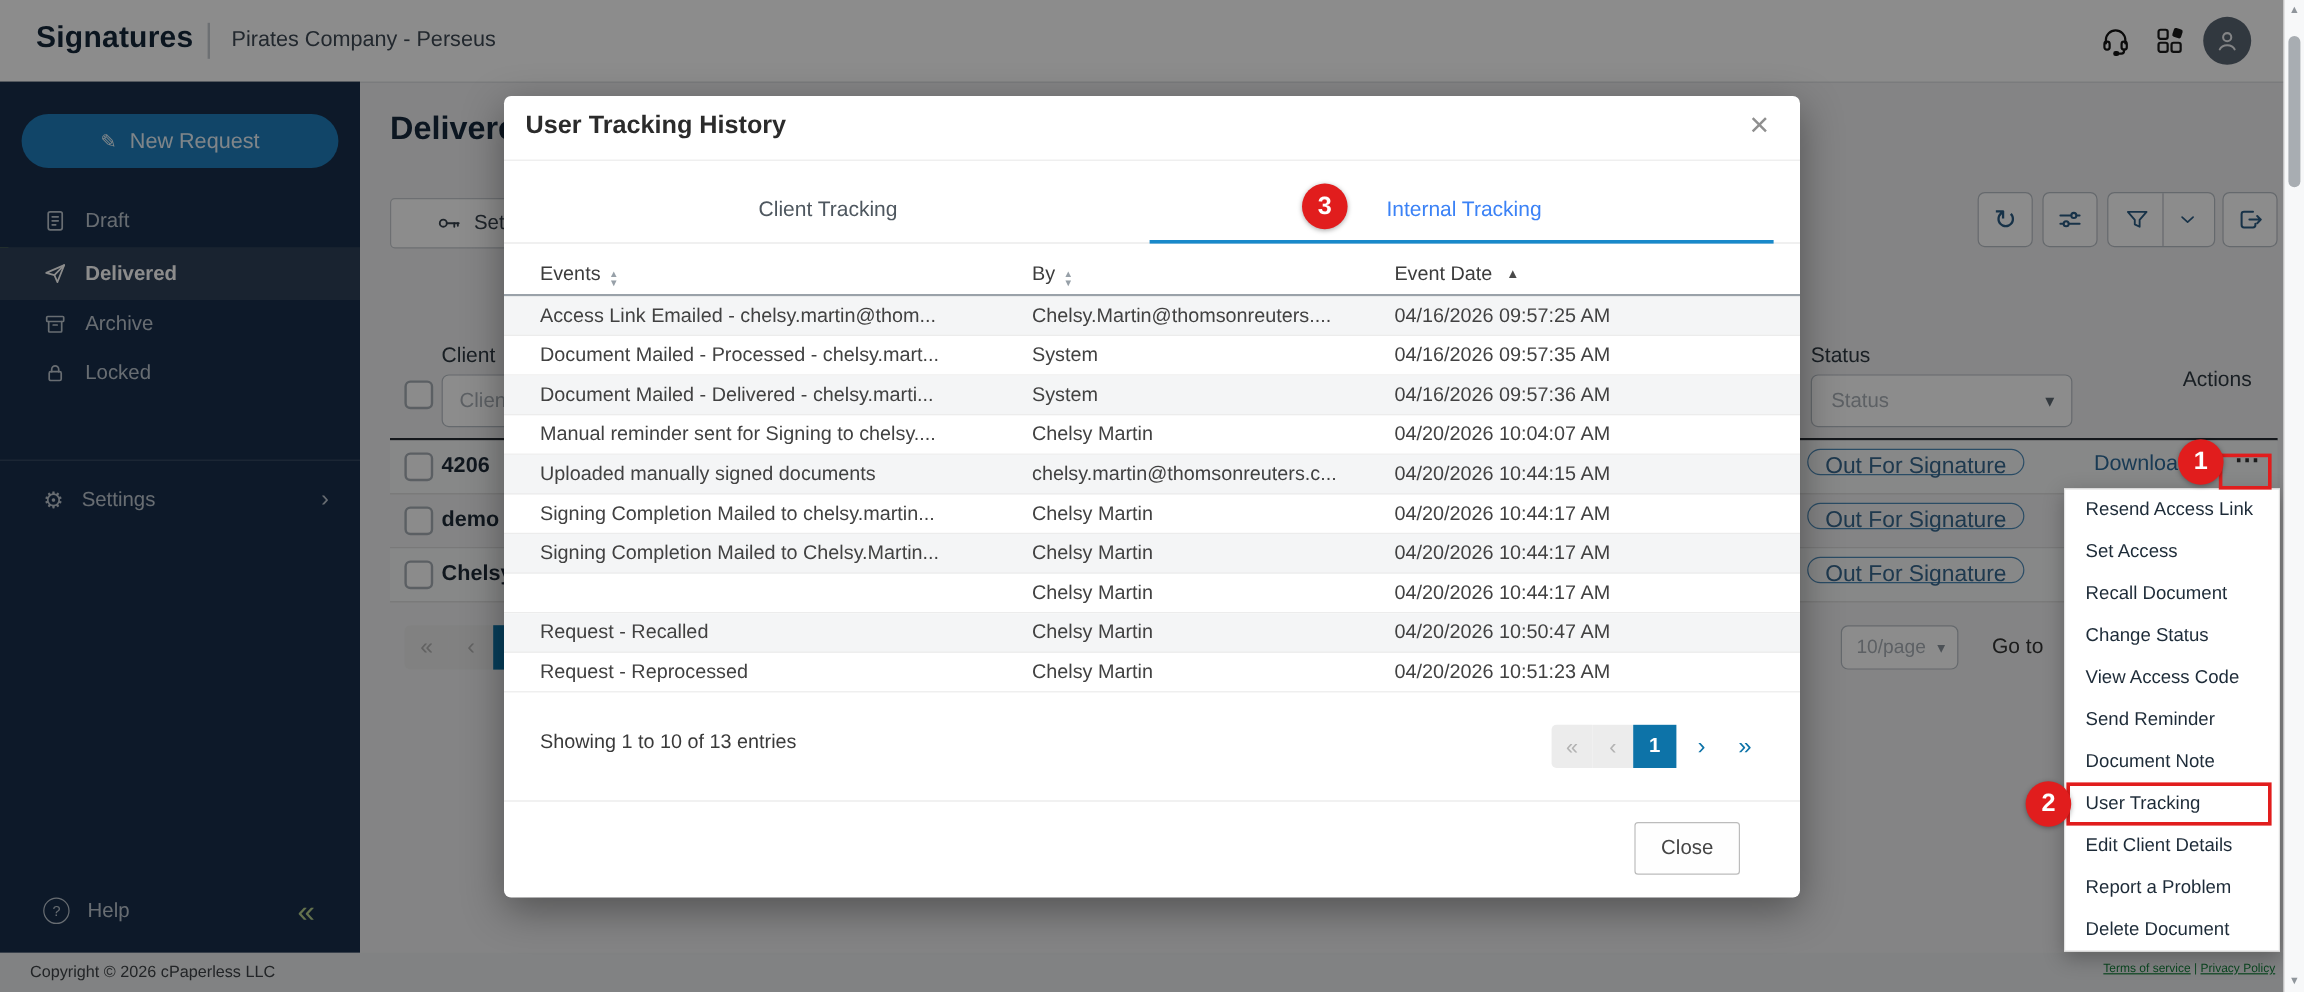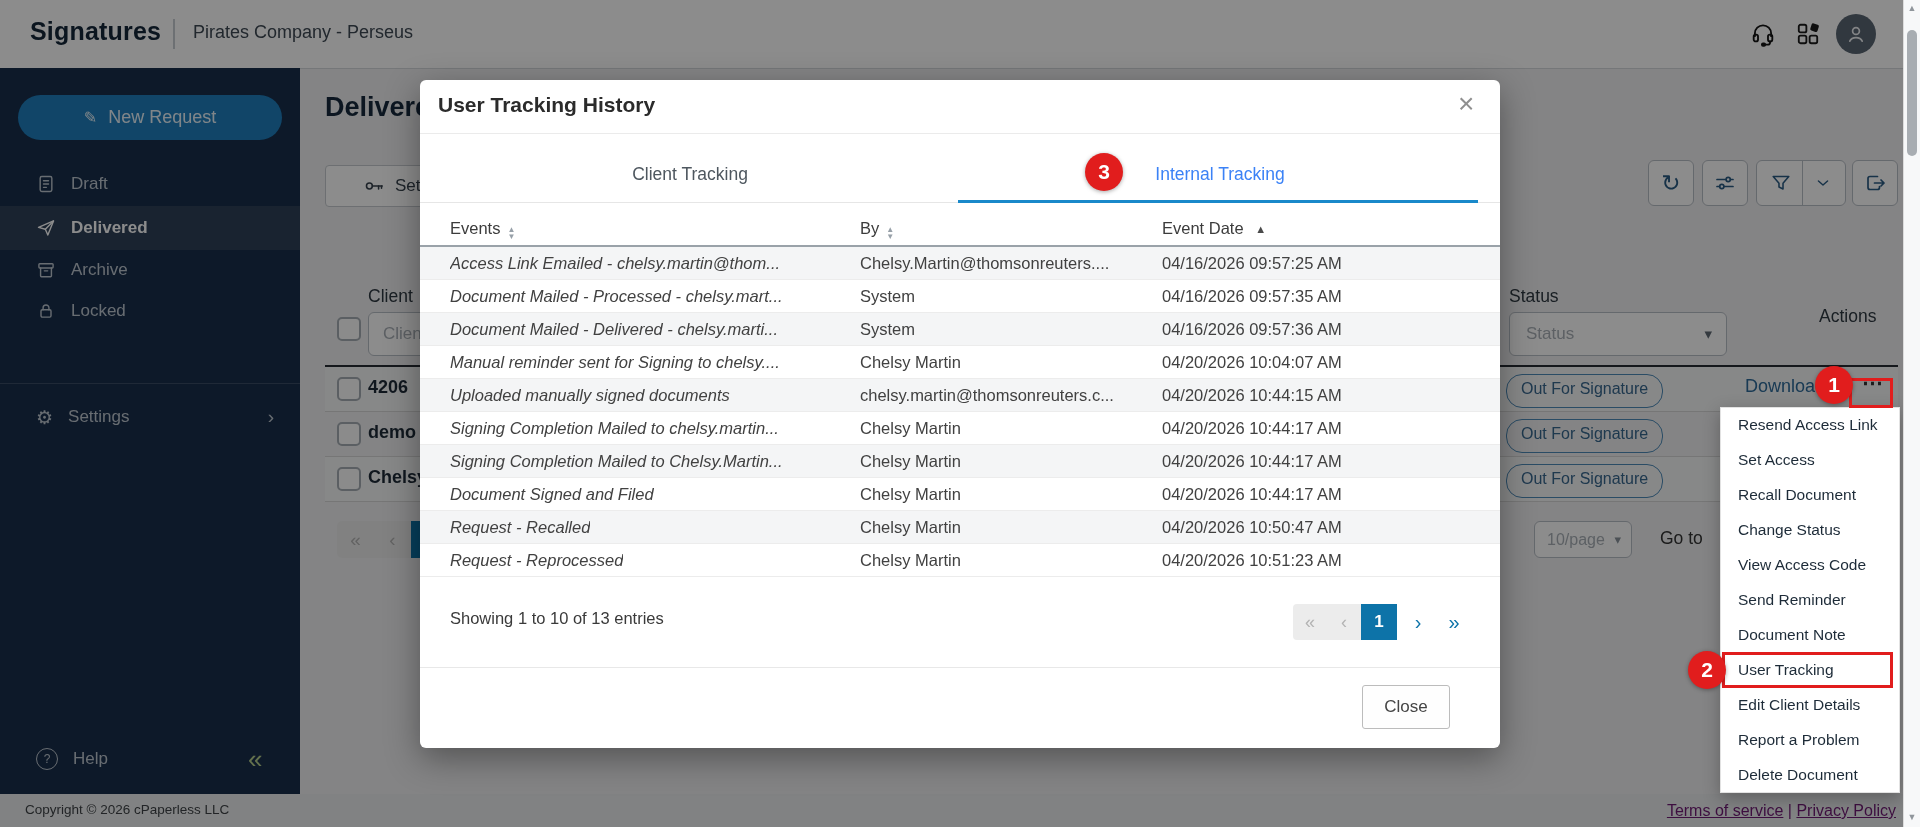--- a/index.html
+++ b/index.html
@@ -34,51 +34,51 @@
   .toolbtn{position:absolute;top:160px;width:46px;height:46px;border:1px solid #b9bfc6;border-radius:6px;background:#fff;
            display:flex;align-items:center;justify-content:center;color:#2b5c84;box-sizing:border-box;}
   .colhead{position:absolute;font-size:17.5px;color:#2f3942;}
   .checkbox{position:absolute;width:24px;height:24px;border:2px solid #a6adb4;border-radius:5px;background:#fdfdfd;box-sizing:border-box;}
   .filter-box{position:absolute;height:44px;border:1.5px solid #b9bfc6;border-radius:6px;background:#fff;box-sizing:border-box;display:flex;align-items:center;}
   .placeholder{color:#a9b0b7;font-size:17px;}
   .thickline{position:absolute;left:325px;top:365px;width:1573px;height:2px;background:#272d34;}
   .bgrow{position:absolute;left:325px;width:1573px;height:45px;border-bottom:1px solid #d8d8d8;box-sizing:border-box;}
   .bgrow.shade{background:#f6f7f8;}
   .rowname{position:absolute;left:43px;top:10px;font-size:18px;font-weight:bold;color:#1e2b38;}
-  .statuspill{position:absolute;left:1181px;top:7px;height:34px;line-height:28px;padding:0 14px;border:1.5px solid #4d8bb9;border-radius:16px;font-size:16px;color:#38688f;box-sizing:border-box;}
+  .statuspill{position:absolute;left:1181px;top:7px;height:22px;line-height:28px;padding:0 14px;border:1.5px solid #4d8bb9;border-radius:16px;font-size:19px;color:#38688f;box-sizing:border-box;}
   .download{position:absolute;left:1420px;top:9px;font-size:18px;color:#2e6b99;}
   .pagebtn{position:absolute;top:521px;width:37px;height:37px;display:flex;align-items:center;justify-content:center;font-size:19px;}
   .gray-page{background:#ececec;color:#b3b3b3;}
   .blue-page{background:#0d73a8;color:#ffffff;font-weight:bold;}
 
   
   .footer{position:absolute;left:0;top:794px;width:1920px;height:33px;background:#ebedee;}
   .copyright{position:absolute;left:25px;top:8px;font-size:13.5px;color:#3f4347;}
-  .footlinks{position:absolute;right:24px;top:8px;font-size:16px;color:#701a75;margin-left:46px;}
+  .footlinks{position:absolute;right:24px;top:8px;font-size:10px;color:#15803d;margin-left:46px;}
   .footlinks span[data-name$="link"]{text-decoration:underline;}
 
   
   .overlay{position:absolute;left:0;top:0;width:1920px;height:827px;background:rgba(0,0,0,.45);z-index:50;}
 
   
   .modal{position:absolute;left:420px;top:80px;width:1080px;height:668px;background:#ffffff;border-radius:6px;
          box-shadow:0 10px 34px rgba(0,0,0,.38);z-index:60;}
   .modal-title{position:absolute;left:18px;top:13px;font-size:21px;font-weight:bold;color:#2b2b2b;}
   .modal-close{position:absolute;left:1038px;top:10px;font-size:28px;color:#8f8f8f;line-height:1;}
   .modal-hdiv{position:absolute;left:0;top:53px;width:1080px;height:1px;background:#ebebeb;}
   .tab{position:absolute;top:84px;font-size:17.5px;text-align:center;}
   .tab-underline{position:absolute;left:538px;top:120px;width:520px;height:3px;background:#1989ca;z-index:2;}
   .tabs-border{position:absolute;left:0;top:122px;width:1080px;height:1px;background:#e6e6e6;}
   .mth{position:absolute;top:139px;font-size:16.5px;color:#3c3c3c;}
   .sortstack{display:inline-flex;flex-direction:column;font-size:8px;line-height:7px;color:#97a0a8;margin-left:7px;vertical-align:2px;}
   .mth-border{position:absolute;left:0px;top:165px;width:1080px;height:2px;background:#9aa2a9;}
   .mrow{position:absolute;left:0;width:1080px;height:33px;border-bottom:1px solid #ececec;box-sizing:border-box;font-size:16.5px;color:#414141;}
   .mrow.shade{background:#f4f5f6;}
   .mc{position:absolute;top:0;line-height:32px;white-space:nowrap;overflow:hidden;}
-  .mc1{left:30px;max-width:400px;font-style:italic;} .mc2{left:440px;max-width:292px;} .mc3{left:742px;}
+  .mc1{left:30px;max-width:400px;} .mc2{left:440px;max-width:292px;} .mc3{left:742px;}
   .showing{position:absolute;left:30px;top:529px;font-size:16.5px;color:#3a3a3a;}
   .mpage{position:absolute;top:524px;height:36px;display:flex;align-items:center;justify-content:center;font-size:18px;box-sizing:border-box;}
   .mdiv2{position:absolute;left:0;top:587px;width:1080px;height:1px;background:#e8e8e8;}
   .closebtn{position:absolute;left:942px;top:605px;width:88px;height:44px;border:1.5px solid #bcbcbc;border-radius:3px;background:#fefefe;
             display:flex;align-items:center;justify-content:center;font-size:17px;color:#454545;box-sizing:border-box;}
 
   
   .ctxmenu{position:absolute;left:1720px;top:407px;width:180px;height:386px;background:#ffffff;border:1px solid #e2e2e2;
            box-shadow:0 5px 16px rgba(0,0,0,.28);z-index:62;display:flex;flex-direction:column;box-sizing:border-box;}
   .ctxitem{flex:1;display:flex;align-items:center;padding-left:17px;font-size:15.5px;color:#1d2b38;}
@@ -346,21 +346,20 @@
       <span class="mc mc1" data-name="event-cell">Signing Completion Mailed to chelsy.martin...</span>
       <span class="mc mc2" data-name="by-cell">Chelsy Martin</span>
       <span class="mc mc3" data-name="date-cell">04/20/2026 10:44:17 AM</span>
     </div>
     <div class="mrow shade" style="top:365px;" data-name="tracking-row">
       <span class="mc mc1" data-name="event-cell">Signing Completion Mailed to Chelsy.Martin...</span>
       <span class="mc mc2" data-name="by-cell">Chelsy Martin</span>
       <span class="mc mc3" data-name="date-cell">04/20/2026 10:44:17 AM</span>
     </div>
     <div class="mrow" style="top:398px;" data-name="tracking-row">
-      <span class="mc mc1" data-name="event-cell">Document Signed and Filed</span>
       <span class="mc mc2" data-name="by-cell">Chelsy Martin</span>
       <span class="mc mc3" data-name="date-cell">04/20/2026 10:44:17 AM</span>
     </div>
     <div class="mrow shade" style="top:431px;" data-name="tracking-row">
       <span class="mc mc1" data-name="event-cell">Request - Recalled</span>
       <span class="mc mc2" data-name="by-cell">Chelsy Martin</span>
       <span class="mc mc3" data-name="date-cell">04/20/2026 10:50:47 AM</span>
     </div>
     <div class="mrow" style="top:464px;" data-name="tracking-row">
       <span class="mc mc1" data-name="event-cell">Request - Reprocessed</span>

